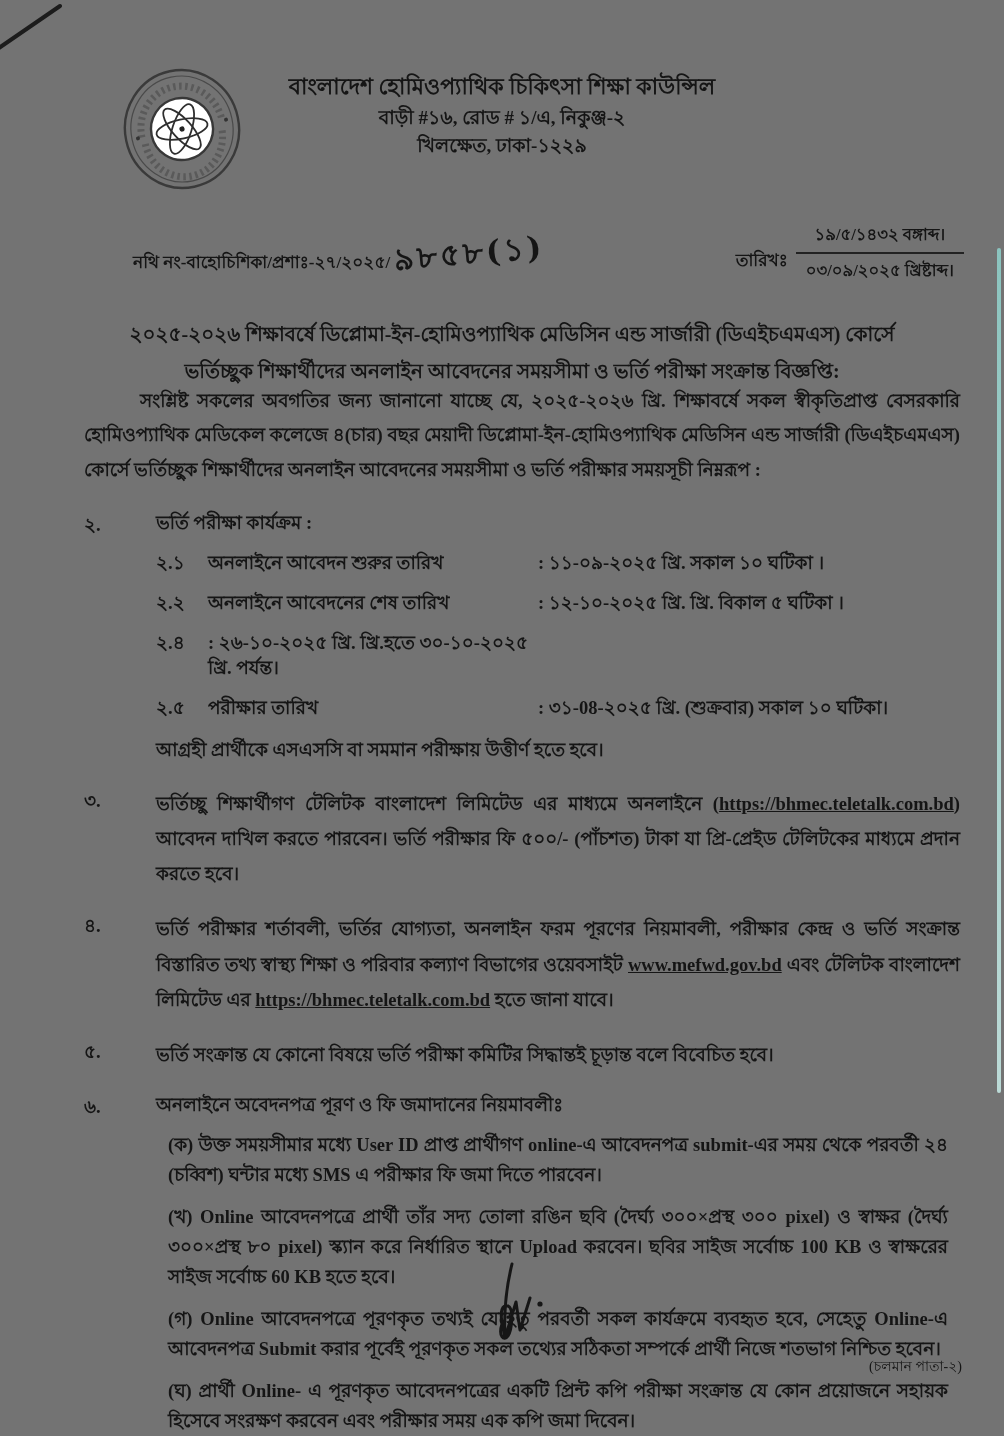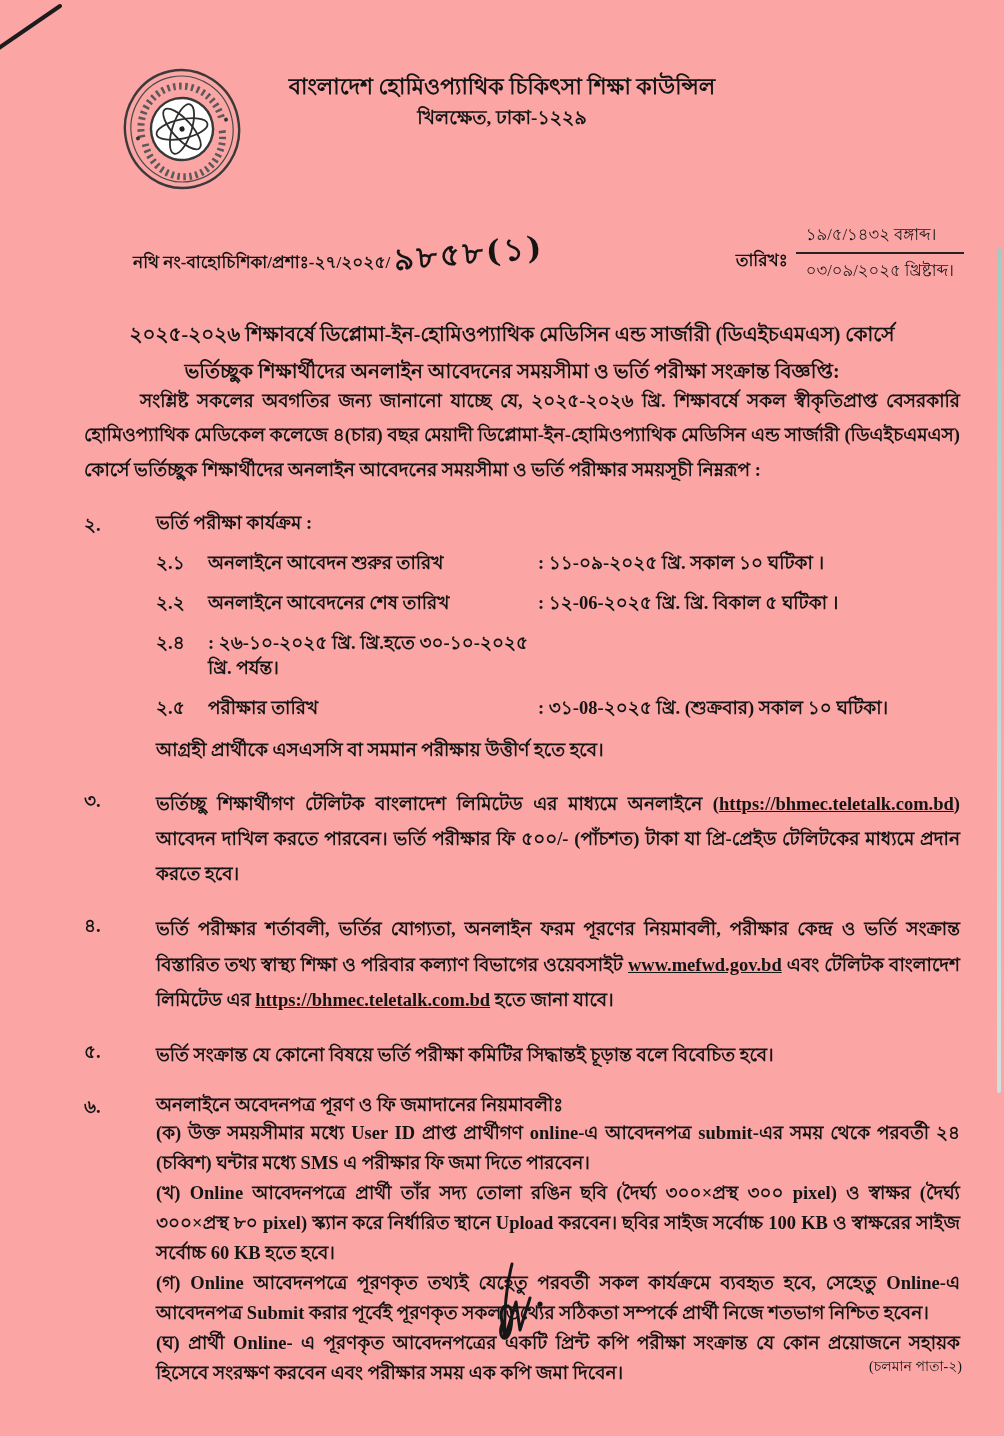--- a/index.html
+++ b/index.html
@@ -1,21 +1,21 @@
 <!DOCTYPE html>
 <html><head>
 <meta charset="utf-8">
 <style>
   html,body{margin:0;padding:0;}
   body{
     width:1004px;height:1436px;position:relative;background:#f7f7f5;
     font-family:"Liberation Serif","DejaVu Serif",serif;color:#151515;
     -webkit-font-smoothing:antialiased;
   }
-  .page{position:absolute;inset:0;background:#fca5a5;overflow:hidden;}
+  .page{position:absolute;inset:0;background:#737373;overflow:hidden;}
   .u{text-decoration:underline;}
   b,.b{font-weight:bold;}
 
   
   .corner-mark{position:absolute;left:0;top:0;width:80px;height:70px;}
 
   
   .edge-line{position:absolute;right:3px;top:248px;width:4px;height:845px;
     background:linear-gradient(180deg,#8fd2cc 0%,#aee0da 45%,#c8ece8 100%);opacity:.85;border-radius:2px;}
 
@@ -24,42 +24,42 @@
   .org-block{position:absolute;left:0;right:0;top:76px;text-align:center;line-height:1.0;}
   .org-name{font-size:22px;font-weight:bold;margin:0 0 10px 0;}
   .org-addr{font-size:19px;font-weight:bold;margin:0 0 9px 0;}
 
   
   .memo-row{position:absolute;left:133px;top:233px;font-size:17px;font-weight:bold;white-space:nowrap;}
   .handwritten{display:inline-block;font-size:31px;font-weight:600;letter-spacing:3px;
     transform:rotate(-5deg) translateY(-4px);font-family:"DejaVu Serif",serif;}
   .date-block{position:absolute;right:40px;top:222px;display:flex;align-items:center;gap:8px;}
   .date-label{font-size:17px;font-weight:bold;padding-top:14px;}
-  .date-stack{font-size:16.5px;font-weight:normal;}
+  .date-stack{text-align:center;font-size:16.5px;font-weight:bold;}
   .date-top{padding:0 10px 3px 10px;}
   .date-bottom{border-top:2px solid #222;padding:4px 10px 0 10px;}
 
   
   .title-block{position:absolute;left:60px;right:40px;top:316px;text-align:center;
     font-size:20px;font-weight:bold;line-height:1.85;}
 
   
   .content{position:absolute;left:84px;right:44px;top:384px;font-size:18.5px;}
   .intro{ text-align:justify;text-indent:56px;line-height:1.86;margin:0 0 24px 0;font-weight:600;}
 
   .sec{display:grid;grid-template-columns:72px 1fr;margin-bottom:20px;}
   .sec-no{font-weight:bold;}
   .sec-body{line-height:1.9;text-align:justify;font-weight:600;}
   .sec-heading{font-weight:bold;line-height:1.4;}
 
   .sched-rows{margin-top:14px;}
   .sched-row{display:grid;grid-template-columns:52px 330px 1fr;margin-bottom:15px;line-height:1.35;font-weight:600;}
   .sched-note{margin-top:4px;font-weight:600;}
 
-  .sub-item{margin:0;line-height:1.62;text-align:justify;font-weight:600;}
+  .sub-item{margin:12px;line-height:1.62;text-align:justify;font-weight:600;}
 
   
   .signature{position:absolute;left:478px;top:1262px;width:90px;height:95px;}
 
   .footer-note{position:absolute;right:42px;top:1355px;font-size:14px;font-weight:normal;}
 </style>
 </head>
 <body>
 
 <div class="page">
@@ -87,20 +87,21 @@
         <ellipse cx="61" cy="63" rx="26" ry="9.5"></ellipse>
         <ellipse cx="61" cy="63" rx="26" ry="9.5" transform="rotate(60 61 63)"></ellipse>
         <ellipse cx="61" cy="63" rx="26" ry="9.5" transform="rotate(120 61 63)"></ellipse>
       </g>
       <circle cx="61" cy="63" r="2.6" fill="#222"></circle>
     </g>
   </svg>
 
   <div class="org-block">
     <p class="org-name">বাংলাদেশ হোমিওপ্যাথিক চিকিৎসা শিক্ষা কাউন্সিল</p>
+    <p class="org-addr">বাড়ী #১৬, রোড # ১/এ, নিকুঞ্জ-২</p>
     <p class="org-addr">খিলক্ষেত, ঢাকা-১২২৯</p>
   </div>
 
   <div class="memo-row">
     <span>নথি নং-বাহোচিশিকা/প্রশাঃ-২৭/২০২৫/</span>
     <span class="handwritten">৯৮৫৮(১)</span>
   </div>
 
   <div class="date-block">
     <span class="date-label">তারিখঃ</span>
@@ -127,21 +128,21 @@
 
             <div class="sched-row">
               <span>২.১</span>
               <span>অনলাইনে আবেদন শুরুর তারিখ</span>
               <span>: ১১-০৯-২০২৫ খ্রি. সকাল ১০ ঘটিকা ।</span>
             </div>
 
             <div class="sched-row">
               <span>২.২</span>
               <span>অনলাইনে আবেদনের শেষ তারিখ</span>
-              <span>: ১২-06-২০২৫ খ্রি. খ্রি. বিকাল ৫ ঘটিকা ।</span>
+              <span>: ১২-১০-২০২৫ খ্রি. খ্রি. বিকাল ৫ ঘটিকা ।</span>
             </div>
 
 
             <div class="sched-row">
               <span>২.৪</span>
               <span>: ২৬-১০-২০২৫ খ্রি. খ্রি.হতে ৩০-১০-২০২৫ খ্রি. পর্যন্ত।</span>
             </div>
 
             <div class="sched-row">
               <span>২.৫</span>

